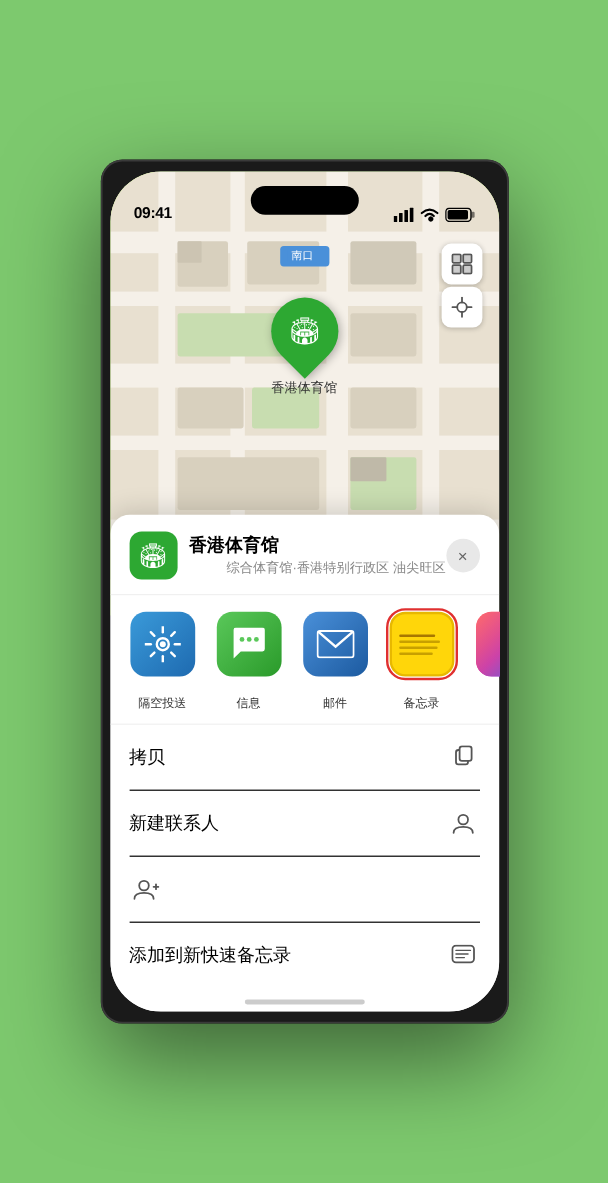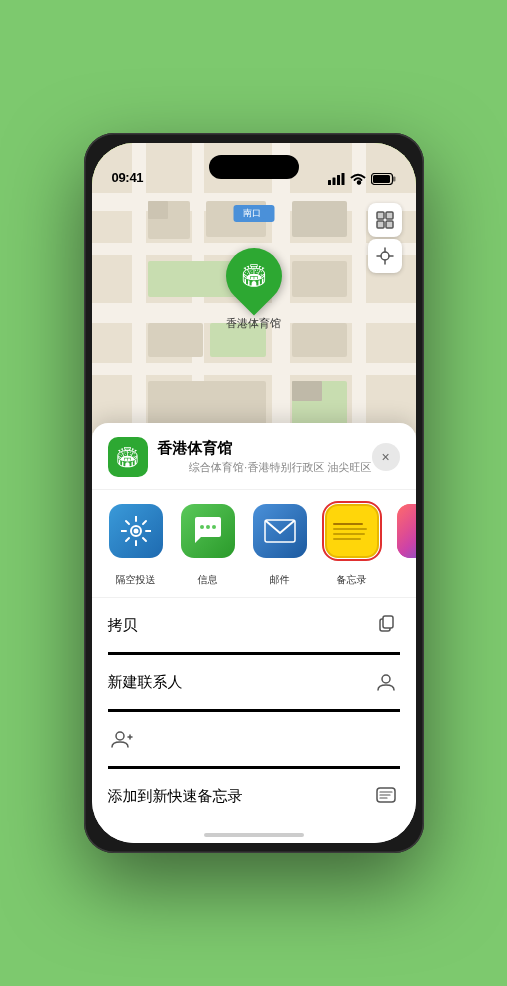--- a/index.html
+++ b/index.html
@@ -8,21 +8,21 @@
       display: flex;
       justify-content: center;
       align-items: center;
       min-height: 100vh;
       font-family: -apple-system, 'PingFang SC', 'Helvetica Neue', sans-serif;
     }
     .phone-frame {
       width: 340px;
       height: 720px;
       background: #1a1a1a;
-      border-radius: 30px;
+      border-radius: 18px;
       position: relative;
       box-shadow: 0 30px 80px rgba(0,0,0,0.5), inset 0 0 0 1.5px #3a3a3a;
       overflow: hidden;
     }
     .phone-screen {
       position: absolute;
       top: 10px;
       left: 8px;
       right: 8px;
       bottom: 10px;
@@ -284,21 +284,21 @@
     }
     
     .action-list {
       padding: 0 16px;
     }
     .action-row {
       display: flex;
       align-items: center;
       justify-content: space-between;
       padding: 13px 0;
-      border-bottom: 3px solid #000000;
+      border-bottom: 1px solid #000000;
     }
     .action-row:last-child {
       border-bottom: none;
     }
     .action-label {
       font-size: 15px;
       color: #000;
     }
     .action-icon {
       width: 28px;

